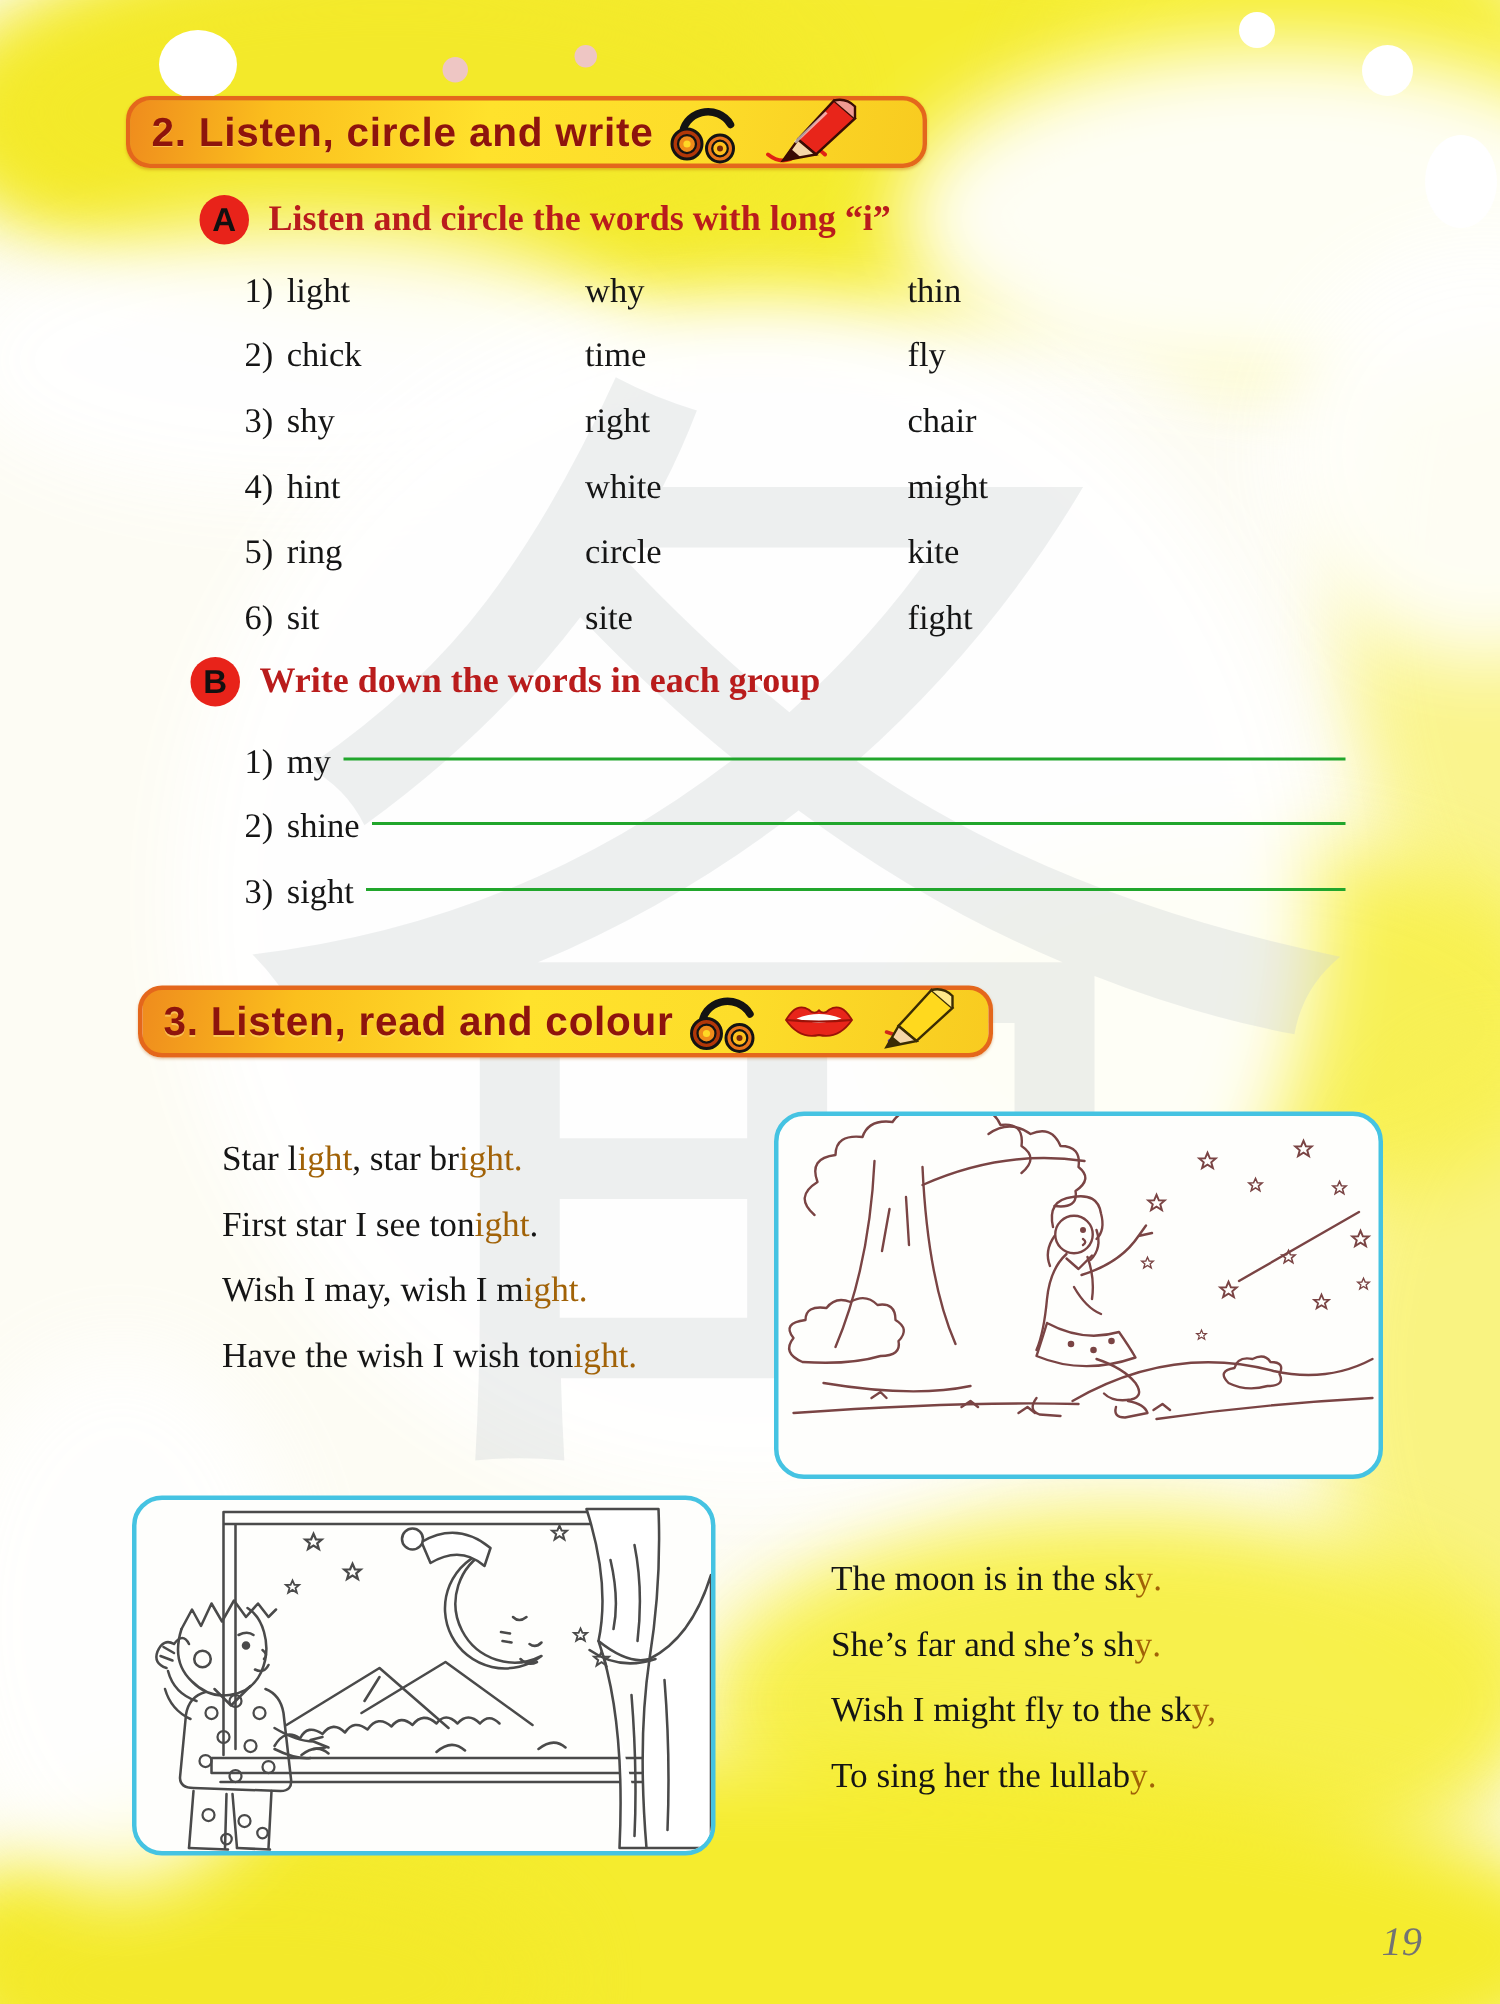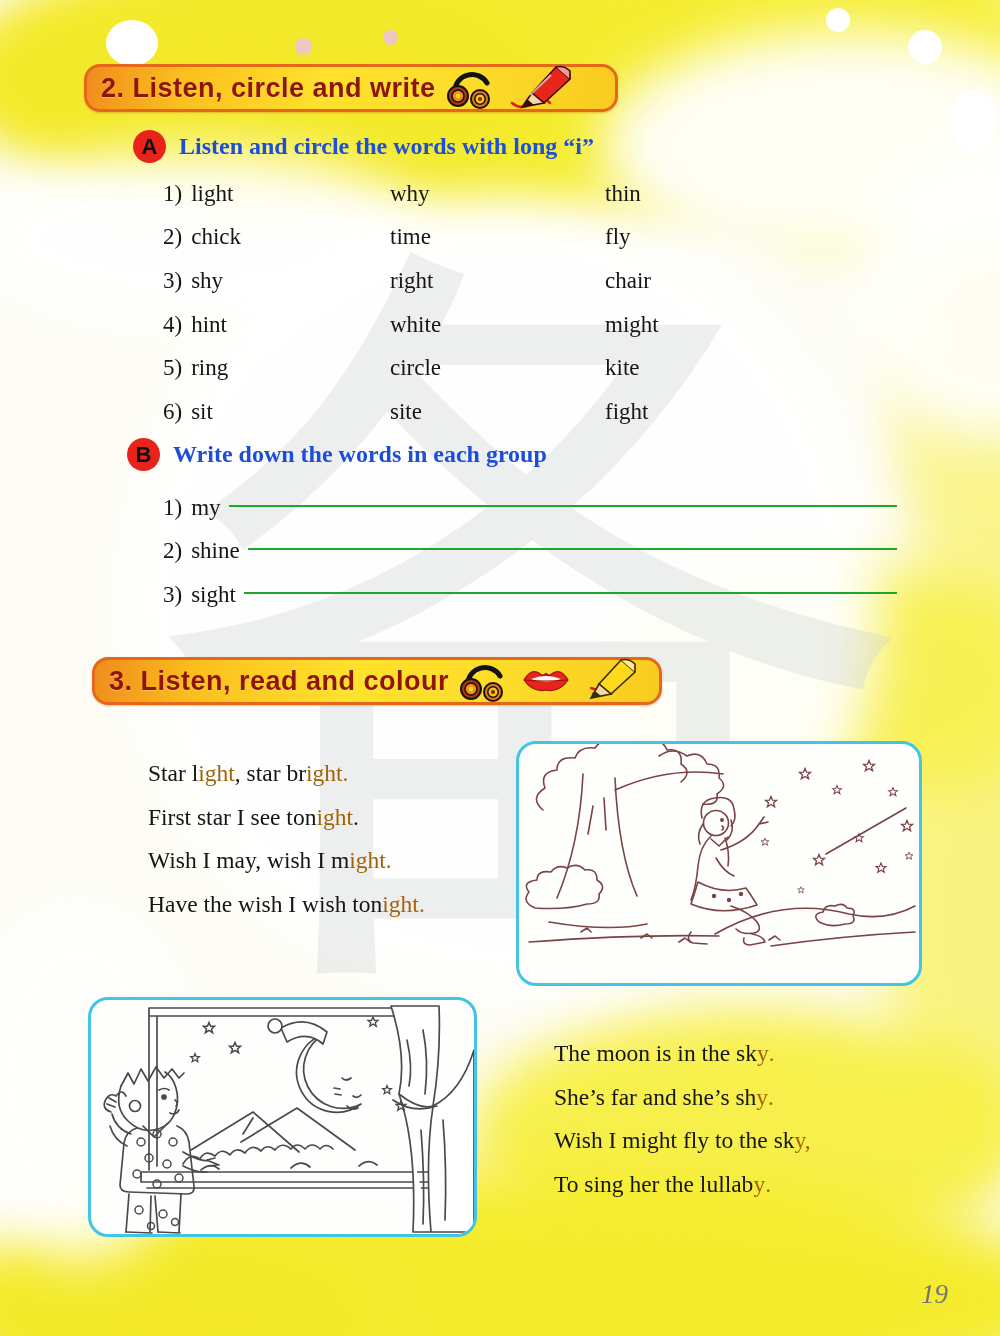--- a/index.html
+++ b/index.html
@@ -27,21 +27,21 @@
     font-family:"Liberation Sans",sans-serif;font-weight:bold;font-size:27px;
     color:#8e140c;letter-spacing:.5px;white-space:nowrap;
     text-shadow:0 1px 0 rgba(255,220,120,.6);
   }
   .badge{
     width:33px;height:33px;border-radius:50%;background:#e8231a;flex:0 0 auto;
     display:flex;align-items:center;justify-content:center;
     font-family:"Liberation Sans",sans-serif;font-weight:bold;font-size:22px;color:#101010;
   }
   .exrow{position:absolute;display:flex;align-items:center;gap:13px;}
-  .exhead{font-weight:bold;font-size:24px;color:#1d4ed8;}
+  .exhead{font-weight:bold;font-size:24px;color:#b91c1c;}
   #word-grid{position:absolute;left:163px;top:172px;width:600px;}
   .wrow{display:grid;grid-template-columns:227px 215px auto;height:43.6px;align-items:center;font-size:23px;}
   .wnum{margin-right:9px;}
   #partB-items{position:absolute;left:163px;top:486px;width:734px;}
   .bitem{display:flex;align-items:center;height:43.5px;font-size:23px;}
   .blabel{white-space:nowrap;}
   .answer-line{flex:1;margin-left:8px;margin-bottom:4px;border-bottom:2.5px solid #21a62c;height:0;}
   .poem{position:absolute;font-size:23.5px;margin-left:36px;}
   .poem-line{height:43.5px;display:flex;align-items:center;white-space:pre;}
   .hl{color:#a16207;}

